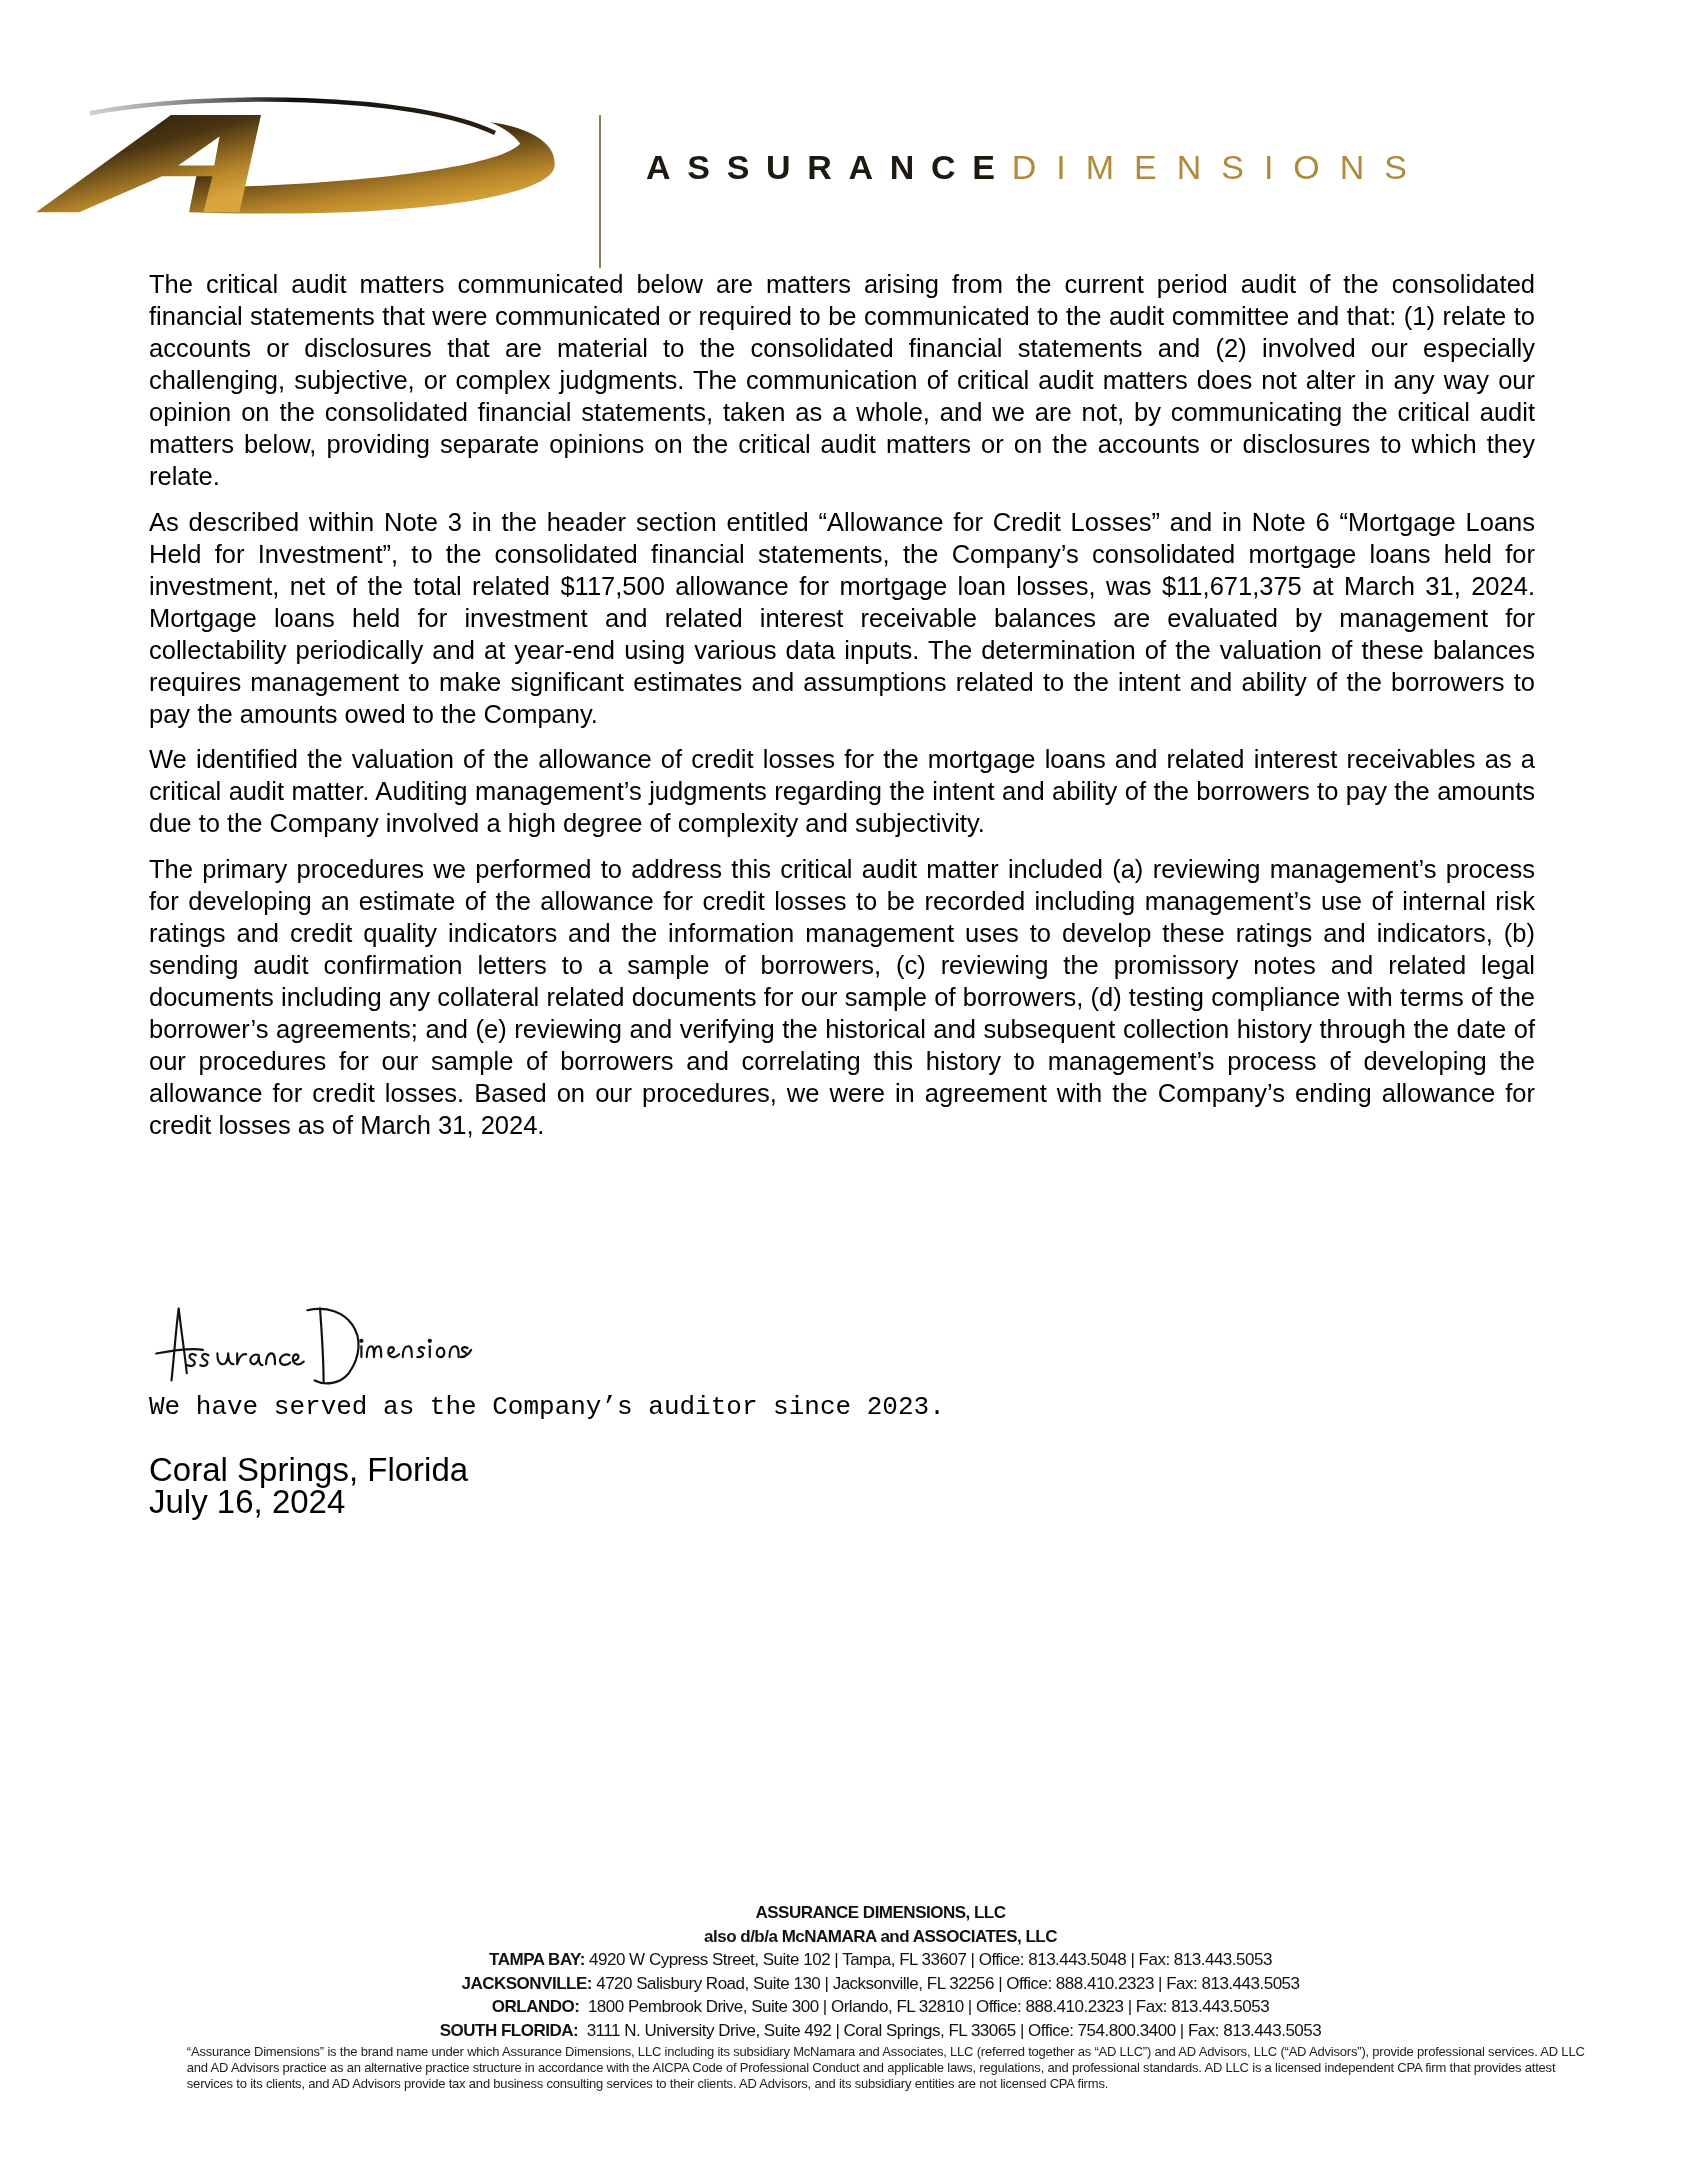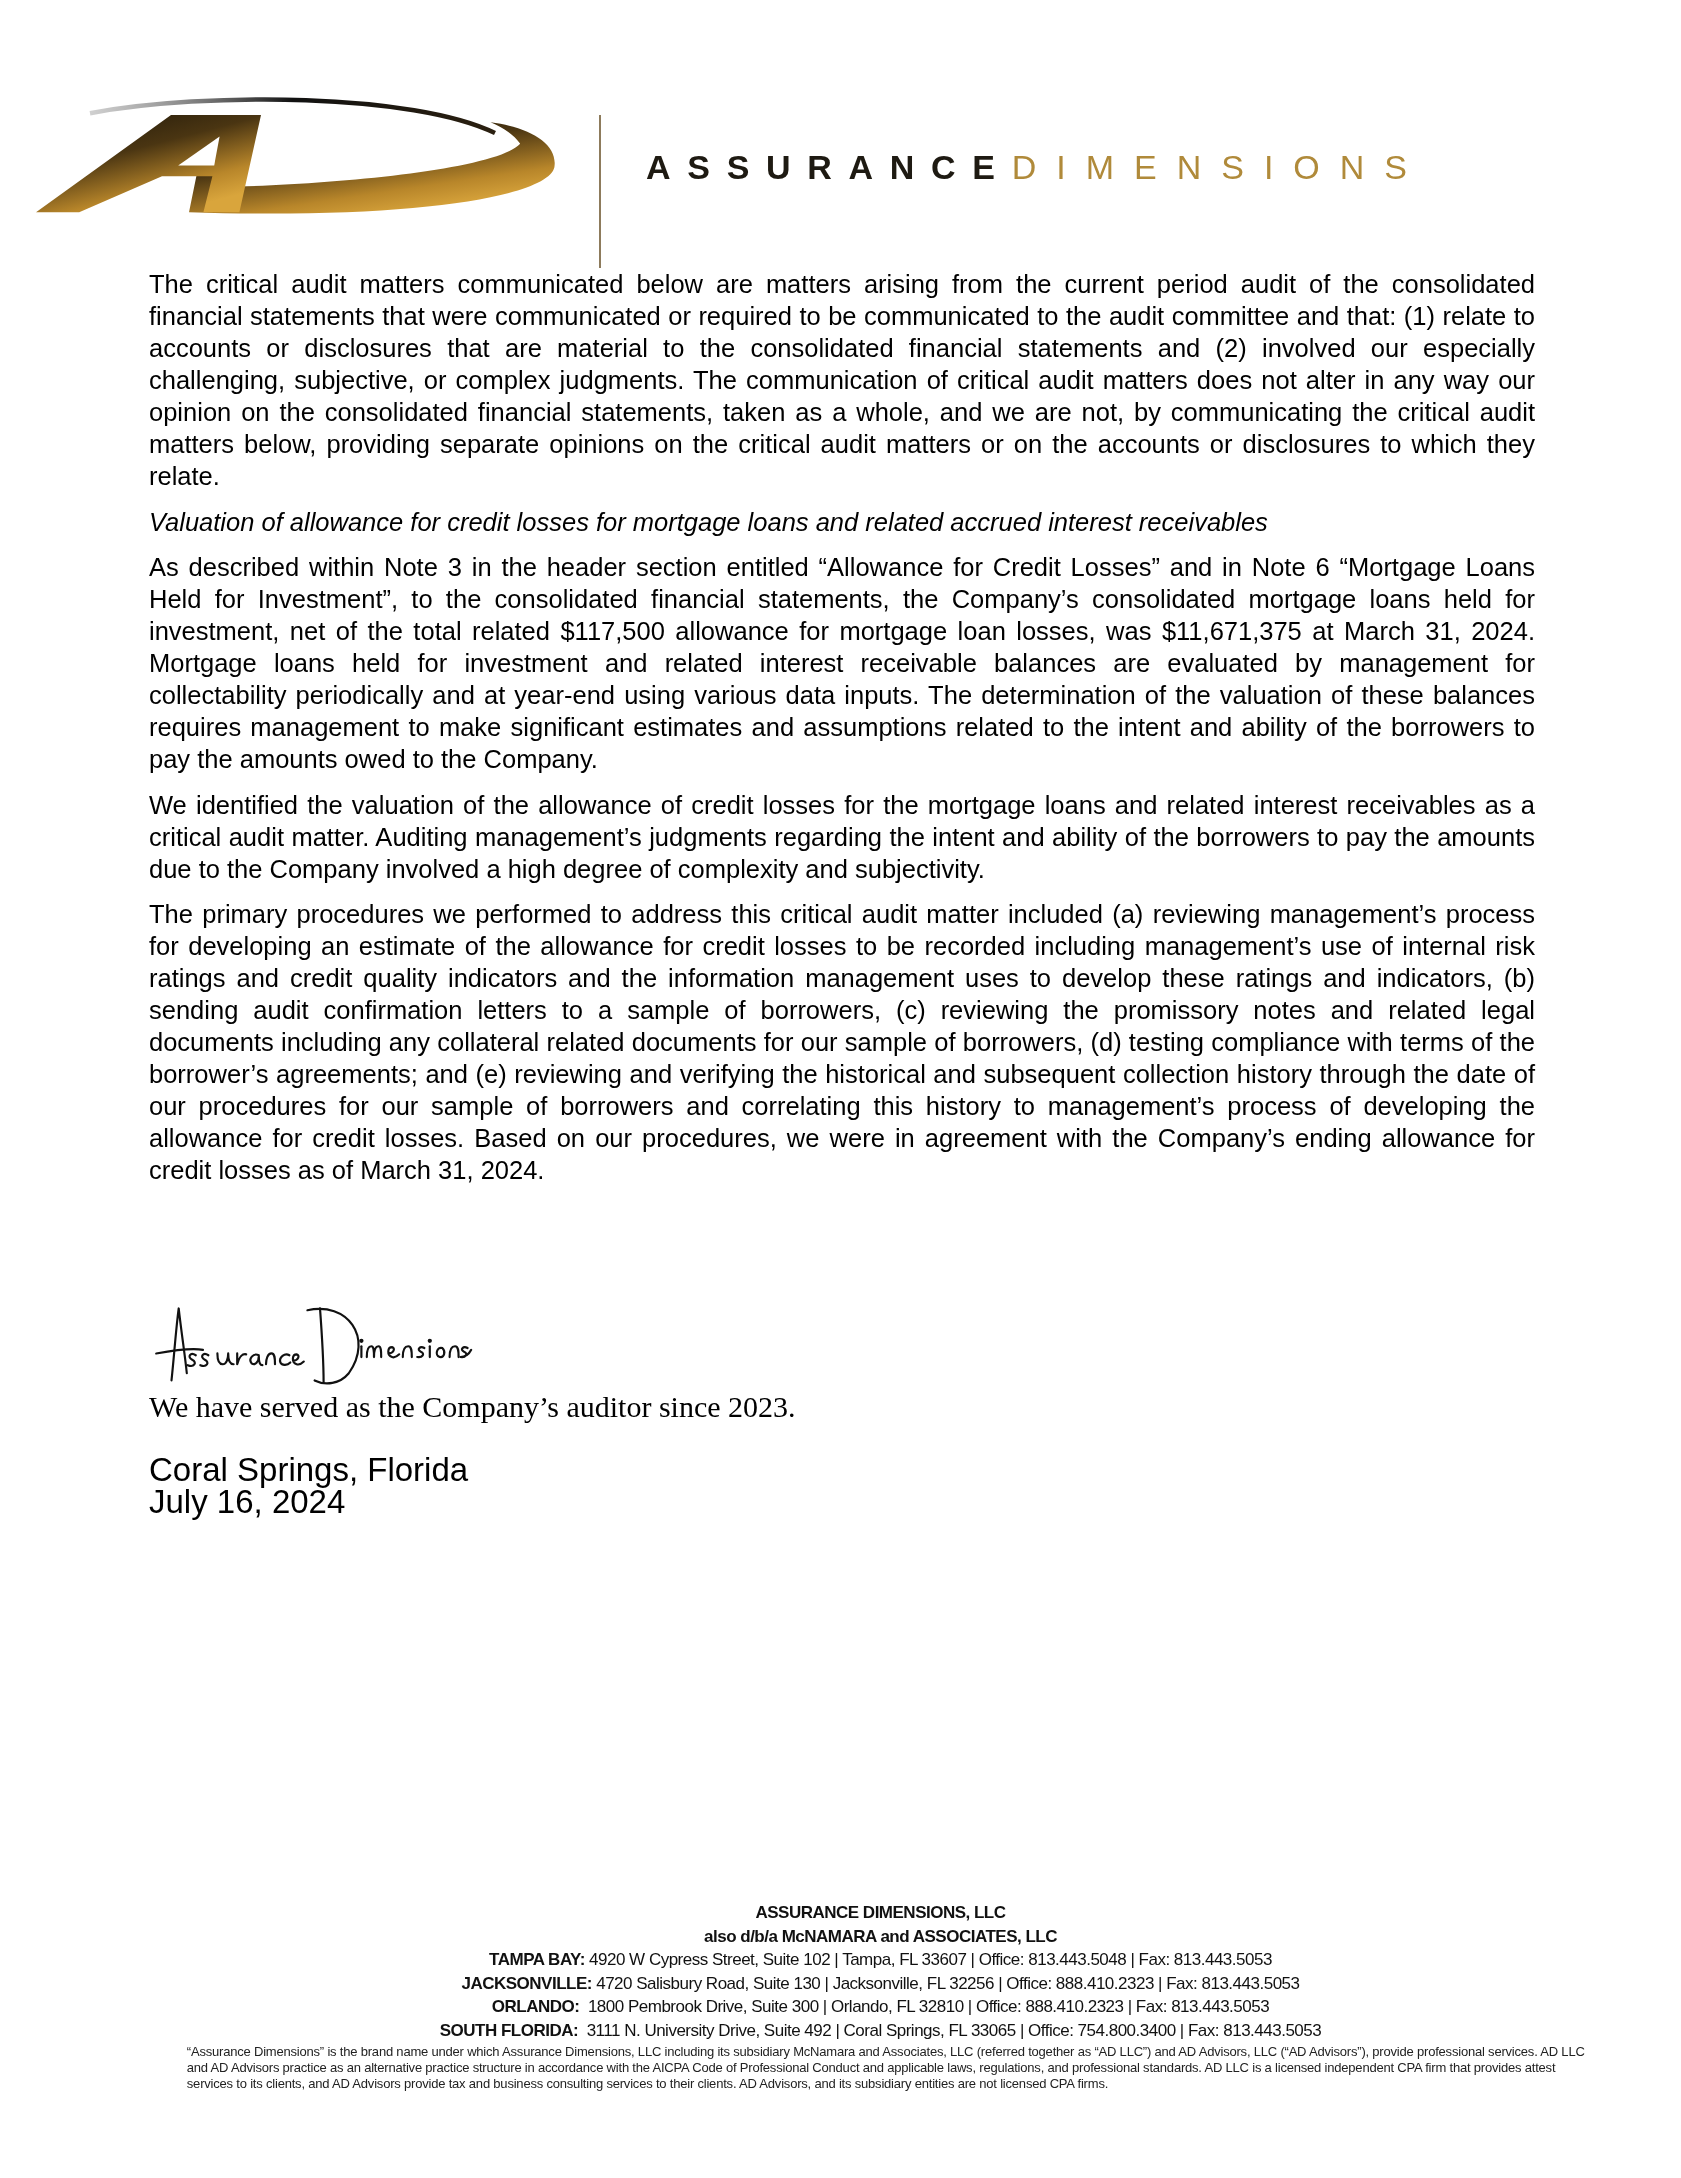--- a/index.html
+++ b/index.html
@@ -14,21 +14,21 @@
     .wordmark .w-dark { color: #1e1a12; font-weight: bold; }
     .wordmark .w-gold { color: #b08a3a; font-weight: normal; letter-spacing: 20px; }
 
     
     .content { position: absolute; left: 149px; top: 268px; width: 1386px; font-family: "Liberation Sans", sans-serif; font-size: 25.5px; line-height: 32px; }
     .content h2 { margin: 0 0 10.8px 0; font-size: 25.5px; font-weight: bold; line-height: 32px; }
     .content p { margin: 0 0 13.5px 0; text-align: justify; }
     .content .subhead { font-style: italic; margin-bottom: 13.5px; }
 
     .signature { position: absolute; left: 149px; top: 1301px; width: 378px; height: 86px; }
-    .served { position: absolute; left: 149px; top: 1391px; font-family: Liberation Serif, serif; font-size: 30px; line-height: 32px; white-space: nowrap; }
+    .served { position: absolute; left: 149px; top: 1391px; font-family: Liberation Mono, monospace; font-size: 26px; line-height: 32px; white-space: nowrap; }
     .place { position: absolute; left: 149px; top: 1454px; font-family: Liberation Sans, sans-serif; font-size: 33px; line-height: 32px; white-space: nowrap; }
 
     
     .footer { position: absolute; left: 0; top: 1901px; width: 1681px; font-family: "Liberation Sans", sans-serif; color: #111; text-align: center; padding-left: 40px; }
     .footer .f-line { font-size: 17px; line-height: 23.6px; white-space: nowrap; letter-spacing: -0.5px; }
     .footer .f-bold { font-weight: bold; }
     .footer .f-url { color: #c19a3c; font-size: 17px; line-height: 23.4px; letter-spacing: -0.3px; }
     .footer .disclaimer { position: relative; margin: 0 auto; width: 1409px; left: 10.8px; text-align: left; font-size: 13px; line-height: 15.8px; color: #222; letter-spacing: -0.2px; margin-top: 1.8px; }
   </style>
 </head>
@@ -60,21 +60,20 @@
       <path d="M168 76 L 214 44 L 208 76 Z" fill="#ffffff"></path>
     </svg>
     <div class="header-divider"></div>
     <div class="wordmark">
       <span class="w-dark">ASSURANCE</span><span class="w-gold">DIMENSIONS</span>
     </div>
   </div>
 
   <div class="content">
     <p>The critical audit matters communicated below are matters arising from the current period audit of the consolidated financial statements that were communicated or required to be communicated to the audit committee and that: (1) relate to accounts or disclosures that are material to the consolidated financial statements and (2) involved our especially challenging, subjective, or complex judgments. The communication of critical audit matters does not alter in any way our opinion on the consolidated financial statements, taken as a whole, and we are not, by communicating the critical audit matters below, providing separate opinions on the critical audit matters or on the accounts or disclosures to which they relate.</p>
-    <p class="subhead">Valuation of allowance for credit losses for mortgage loans and related accrued interest receivables</p>
     <p>As described within Note 3 in the header section entitled “Allowance for Credit Losses” and in Note 6 “Mortgage Loans Held for Investment”, to the consolidated financial statements, the Company’s consolidated mortgage loans held for investment, net of the total related $117,500 allowance for mortgage loan losses, was $11,671,375 at March 31, 2024. Mortgage loans held for investment and related interest receivable balances are evaluated by management for collectability periodically and at year-end using various data inputs. The determination of the valuation of these balances requires management to make significant estimates and assumptions related to the intent and ability of the borrowers to pay the amounts owed to the Company.</p>
     <p>We identified the valuation of the allowance of credit losses for the mortgage loans and related interest receivables as a critical audit matter. Auditing management’s judgments regarding the intent and ability of the borrowers to pay the amounts due to the Company involved a high degree of complexity and subjectivity.</p>
     <p>The primary procedures we performed to address this critical audit matter included (a) reviewing management’s process for developing an estimate of the allowance for credit losses to be recorded including management’s use of internal risk ratings and credit quality indicators and the information management uses to develop these ratings and indicators, (b) sending audit confirmation letters to a sample of borrowers, (c) reviewing the promissory notes and related legal documents including any collateral related documents for our sample of borrowers, (d) testing compliance with terms of the borrower’s agreements; and (e) reviewing and verifying the historical and subsequent collection history through the date of our procedures for our sample of borrowers and correlating this history to management’s process of developing the allowance for credit losses. Based on our procedures, we were in agreement with the Company’s ending allowance for credit losses as of March 31, 2024.</p>
   </div>
 
   <svg class="signature" viewBox="0 0 420 95" xmlns="http://www.w3.org/2000/svg">
     <g fill="none" stroke="#111" stroke-width="2.4" stroke-linecap="round" stroke-linejoin="round">
 
       <path d="M25 88 C 28 60, 30 30, 33 8 C 36 35, 40 60, 42 80"></path>
       <path d="M8 58 C 30 54, 50 52, 60 54"></path>

